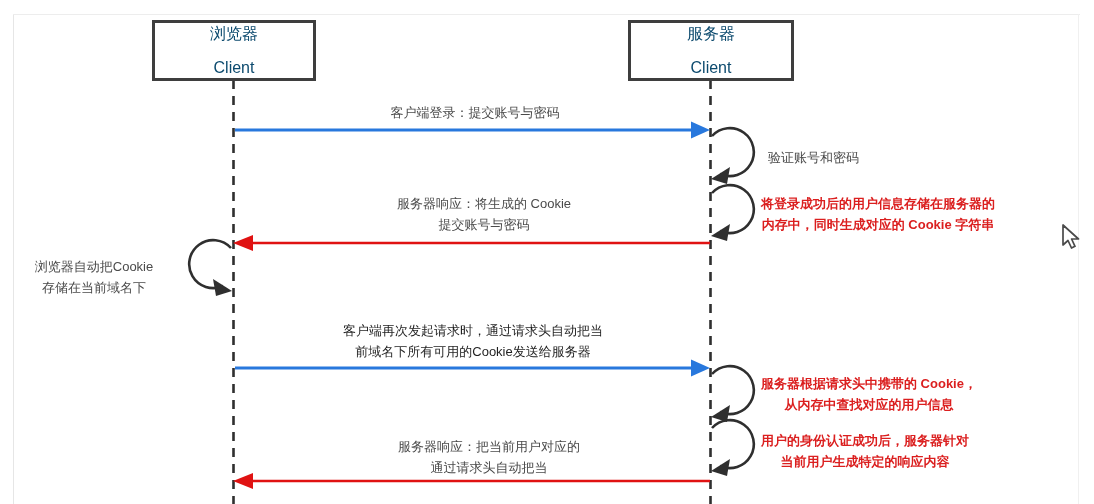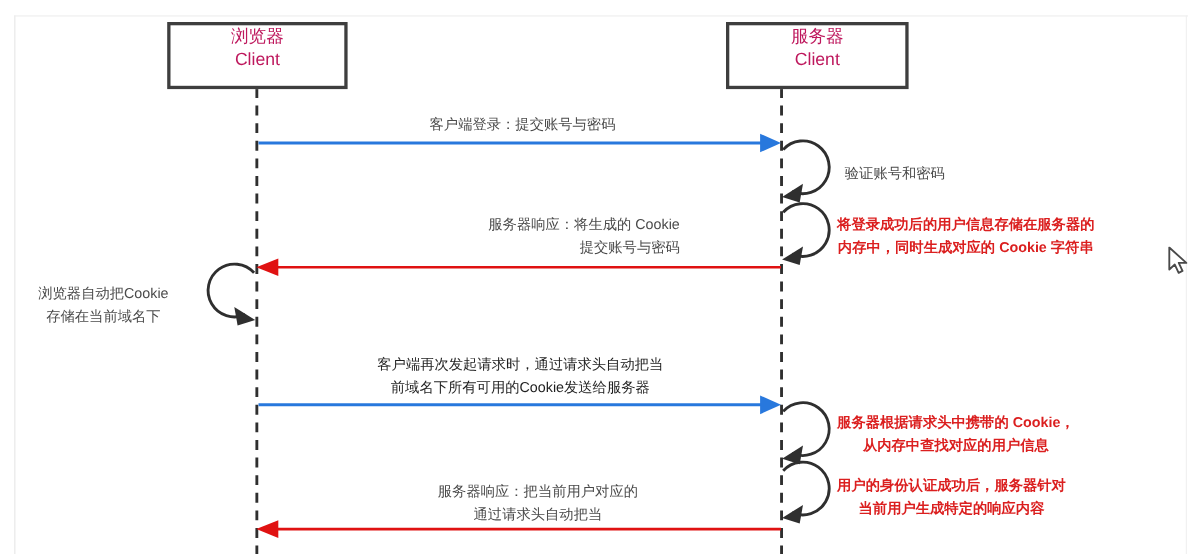--- a/index.html
+++ b/index.html
@@ -8,25 +8,25 @@
     font-family:"Liberation Sans","DejaVu Sans",sans-serif;
   }
   .frame-left{position:absolute;left:13px;top:14px;bottom:0;width:0;border-left:1px solid #e6e6e6;}
   .frame-top{position:absolute;left:13px;top:14px;right:14px;height:0;border-top:1px solid #ededed;}
   .frame-right{position:absolute;right:15px;top:14px;bottom:0;width:0;border-left:1px solid #f0f0f0;}
 
   .layer{position:absolute;left:0;top:0;width:1094px;height:504px;}
 
   .actor-box{
     position:absolute;box-sizing:border-box;border:3px solid #3e3e3e;background:#ffffff;
-    display:flex;flex-direction:column;align-items:center;justify-content:flex-start;
-    font-size:16px;line-height:21px;color:#be185d;z-index:2;
+    display:flex;flex-direction:column;align-items:center;justify-content:space-between;
+    font-size:16px;line-height:21px;color:#0c4a6e;z-index:2;
   }
   .actor-client{left:152px;top:20px;width:164px;height:61px;}
-  .actor-server{left:628px;top:20px;width:166px;height:61px;margin-left:32px;}
+  .actor-server{left:628px;top:20px;width:166px;height:61px;}
 
   .label{position:absolute;font-size:13px;line-height:21px;color:var(--label-text);white-space:nowrap;z-index:3;}
   .center{text-align:center;}
   .red-note{color:var(--note-text);font-weight:bold;letter-spacing:0px;text-align:center;}
   .bold-black{color:#1f1f1f;font-weight:normal;}
 
   .lifeline{stroke:var(--line);stroke-width:2.6;stroke-dasharray:9 7;fill:none;}
   .blue-line{stroke:var(--request-arrow);stroke-width:2.8;fill:none;}
   .blue-fill{fill:var(--request-arrow);stroke:none;}
   .red-line{stroke:var(--response-arrow);stroke-width:2.4;fill:none;}
@@ -84,21 +84,21 @@
   </div>
   <div class="actor-box actor-server">
     <div>服务器</div>
     <div>Client</div>
   </div>
 
   <div class="label center" style="left:300px;top:102px;width:350px;">客户端登录：提交账号与密码</div>
 
   <div class="label" style="left:768px;top:147px;">验证账号和密码</div>
 
-  <div class="label center" style="left:328px;top:193px;width:290px;text-align:right;">
+  <div class="label center" style="left:339px;top:193px;width:290px;">
     <div>服务器响应：将生成的 Cookie</div>
     <div>提交账号与密码</div>
   </div>
 
   <div class="label red-note" style="left:761px;top:193px;">
     <div>将登录成功后的用户信息存储在服务器的</div>
     <div>内存中，同时生成对应的 Cookie 字符串</div>
   </div>
 
   <div class="label center" style="left:8px;top:256px;width:172px;">

